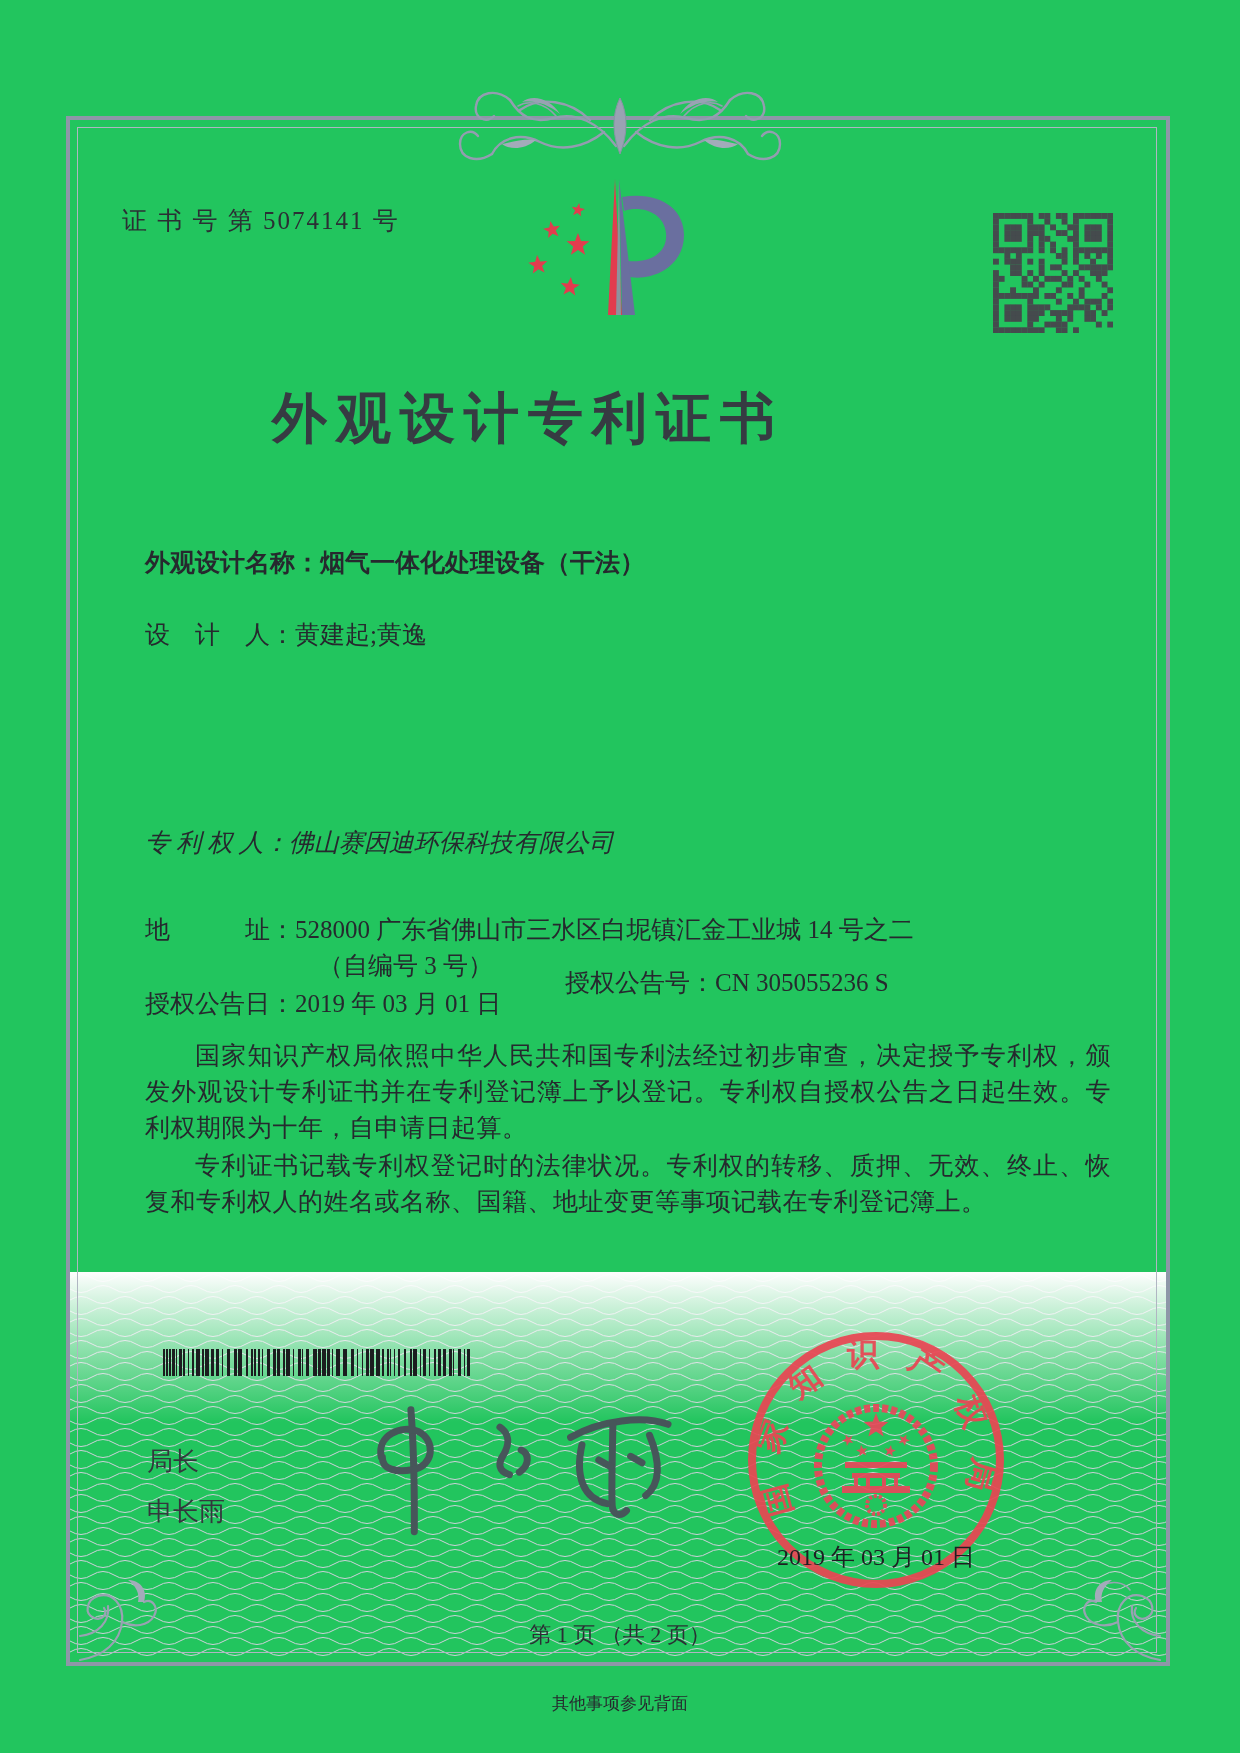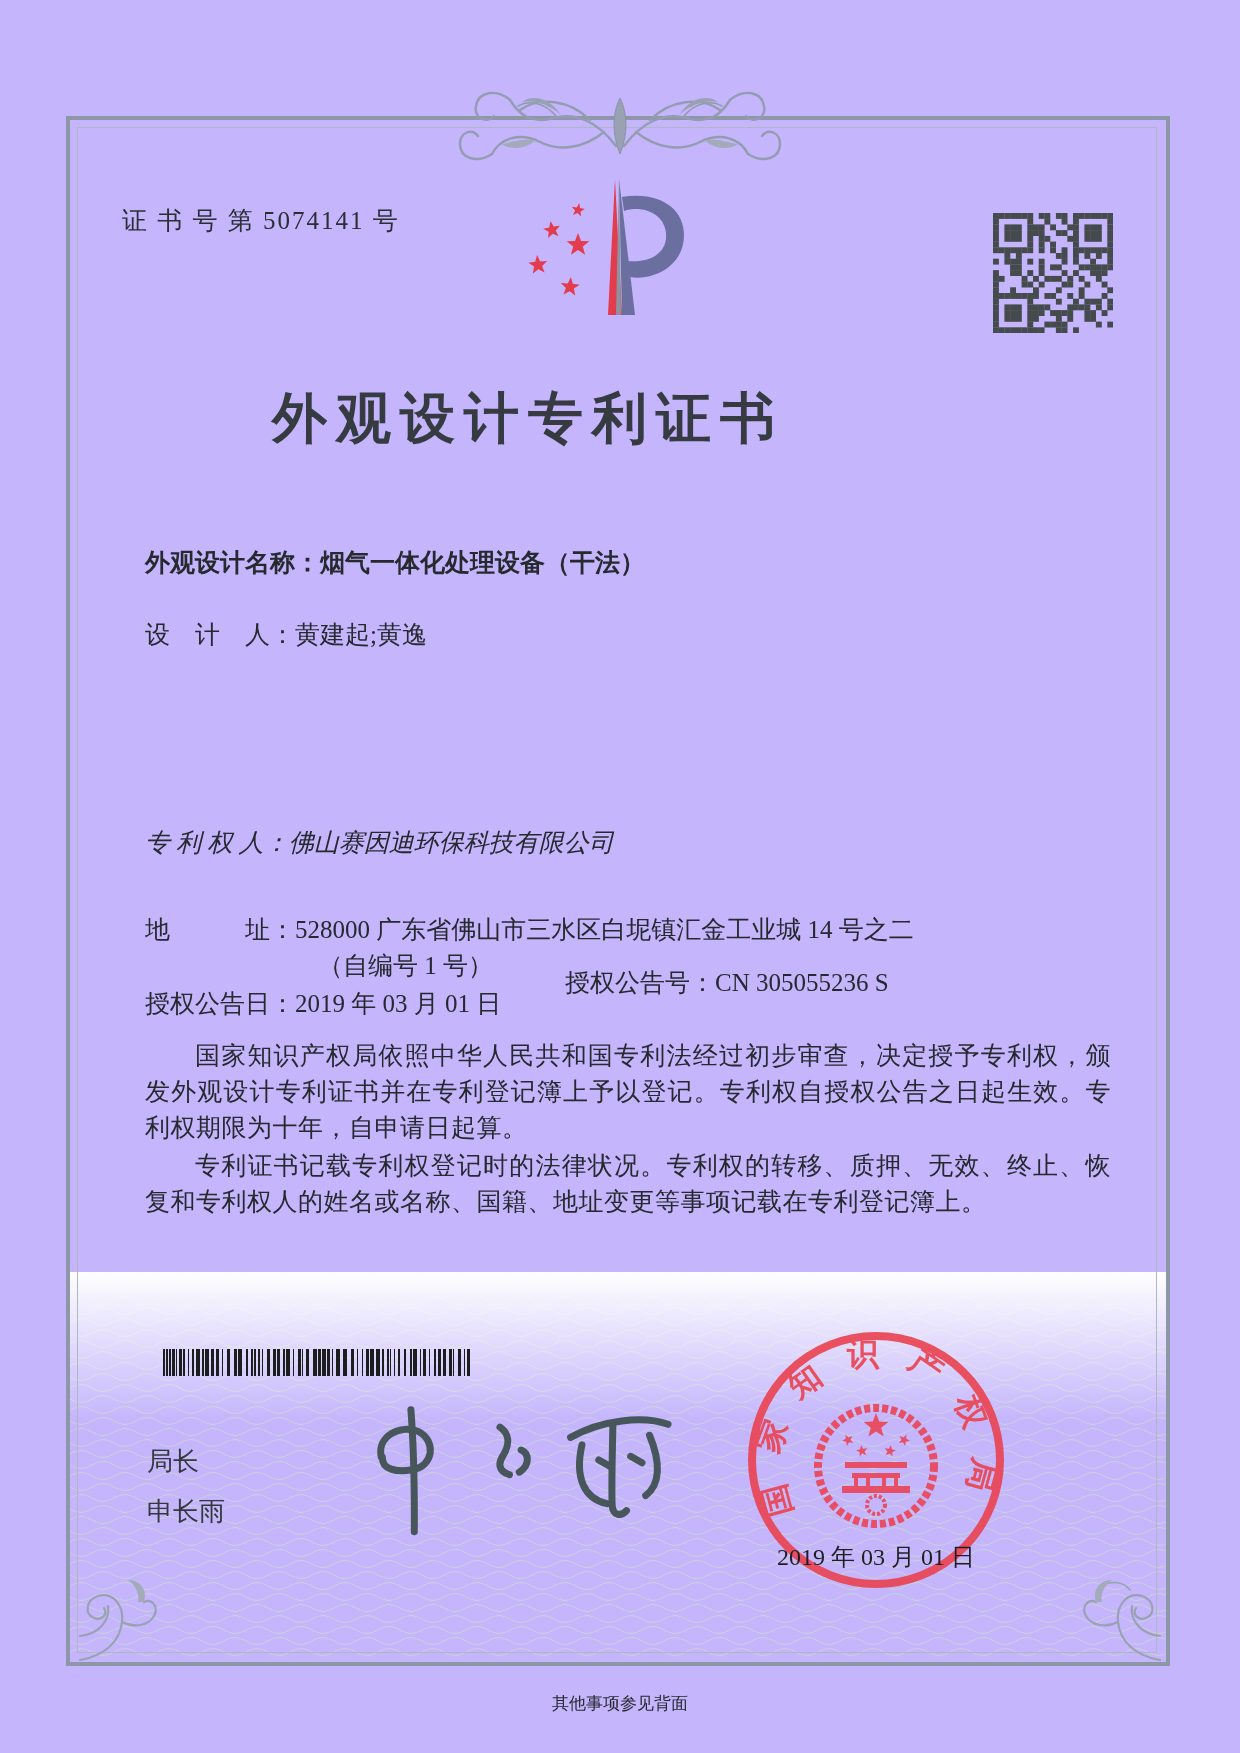--- a/index.html
+++ b/index.html
@@ -1,18 +1,18 @@
 <!DOCTYPE html>
 <html><head>
 <meta charset="utf-8">
 <style>
   html,body{margin:0;padding:0;background:#e9e9e9;}
   .page{
     position:relative;width:1240px;height:1753px;margin:0 auto;
-    background:#c4b5fd;overflow:hidden;
+    background:#22c55e;overflow:hidden;
     font-family:"Liberation Serif","DejaVu Serif",serif;
     color:#2e3237;
   }
   
   .waves{position:absolute;left:70px;top:1272px;width:1100px;height:388px;z-index:1;}
   .wave-fade{position:absolute;left:70px;top:1272px;width:1100px;height:150px;z-index:2;
     background:linear-gradient(#fefefe 0%, rgba(254,254,254,0) 100%);}
   
   .frame-outer{position:absolute;left:66px;top:116px;width:1096px;height:1542px;
     border:4px solid #8e97a8;z-index:3;}
@@ -376,21 +376,21 @@
         <rect x="68.6" y="114.3" width="5.9" height="5.9" fill="#454b4d"></rect>
         <rect x="80.0" y="114.3" width="5.9" height="5.9" fill="#454b4d"></rect>
       </svg>
 
     <div class="title">外观设计专利证书</div>
 
     <div class="row" style="top:546px;font-weight:bold;"><span class="lab">外观设计名称：</span><span>烟气一体化处理设备（干法）</span></div>
     <div class="row" style="top:618px;"><span class="lab">设　计　人：</span><span>黄建起;黄逸</span></div>
     <div class="row" style="top:826px;font-style:italic;"><span class="lab">专 利 权 人：</span><span>佛山赛因迪环保科技有限公司</span></div>
     <div class="row" style="top:913px;"><span class="lab">地　　　址：</span><span>528000 广东省佛山市三水区白坭镇汇金工业城 14 号之二</span></div>
-    <div class="addr2" style="top:949px;">（自编号 1 号）</div>
+    <div class="addr2" style="top:949px;">（自编号 3 号）</div>
 
     <div class="row" style="top:987px;"><span class="lab">授权公告日：</span><span>2019 年 03 月 01 日</span></div>
     <div class="grant2" style="top:958px;margin-top:8px;"><span class="lab">授权公告号：</span><span>CN 305055236 S</span></div>
 
     <div class="paras">
       <p>国家知识产权局依照中华人民共和国专利法经过初步审查，决定授予专利权，颁发外观设计专利证书并在专利登记簿上予以登记。专利权自授权公告之日起生效。专利权期限为十年，自申请日起算。</p>
       <p>专利证书记载专利权登记时的法律状况。专利权的转移、质押、无效、终止、恢复和专利权人的姓名或名称、国籍、地址变更等事项记载在专利登记簿上。</p>
     </div>
 
     <svg class="barcode" viewBox="0 0 312 27" preserveAspectRatio="none">
@@ -497,15 +497,16 @@
         <rect x="-22" y="18" width="4" height="8"></rect>
         <rect x="-10" y="18" width="4" height="8"></rect>
         <rect x="6" y="18" width="4" height="8"></rect>
         <rect x="18" y="18" width="4" height="8"></rect>
         <rect x="-34" y="26" width="68" height="7"></rect>
         <circle cx="0" cy="45" r="9" fill="none" stroke="#e9475a" stroke-width="4" stroke-dasharray="3 2"></circle>
       </g>
     </svg>
     <div class="seal-date">2019 年 03 月 01 日</div>
 
+    <div class="page-info">第 1 页 （共 2 页）</div>
     <div class="back-note">其他事项参见背面</div>
   </div>
 </div>
 
 </body></html>

